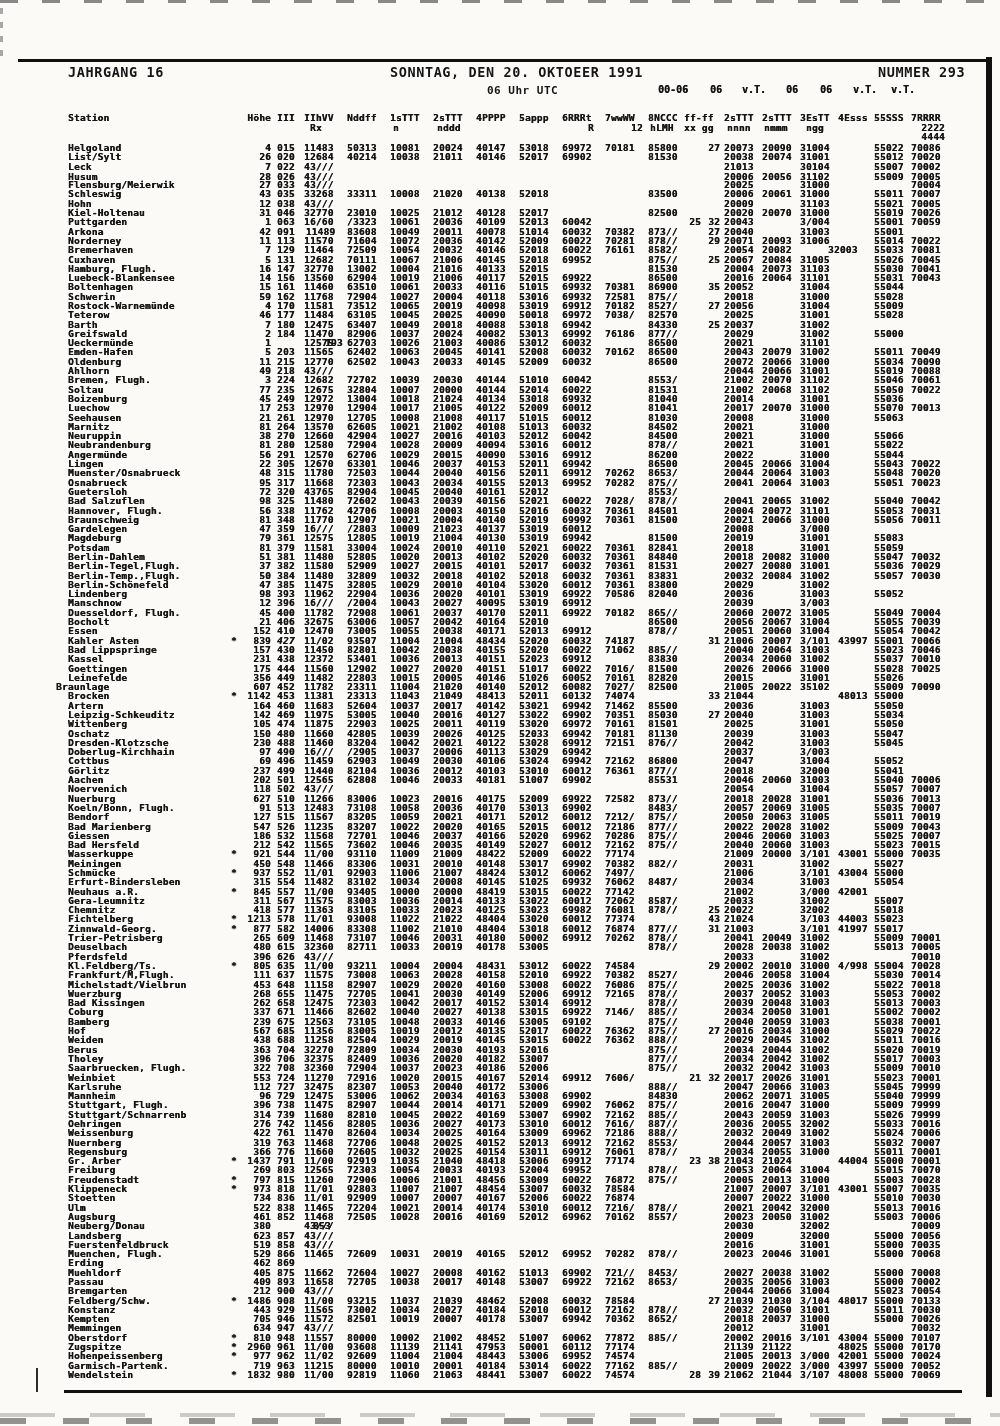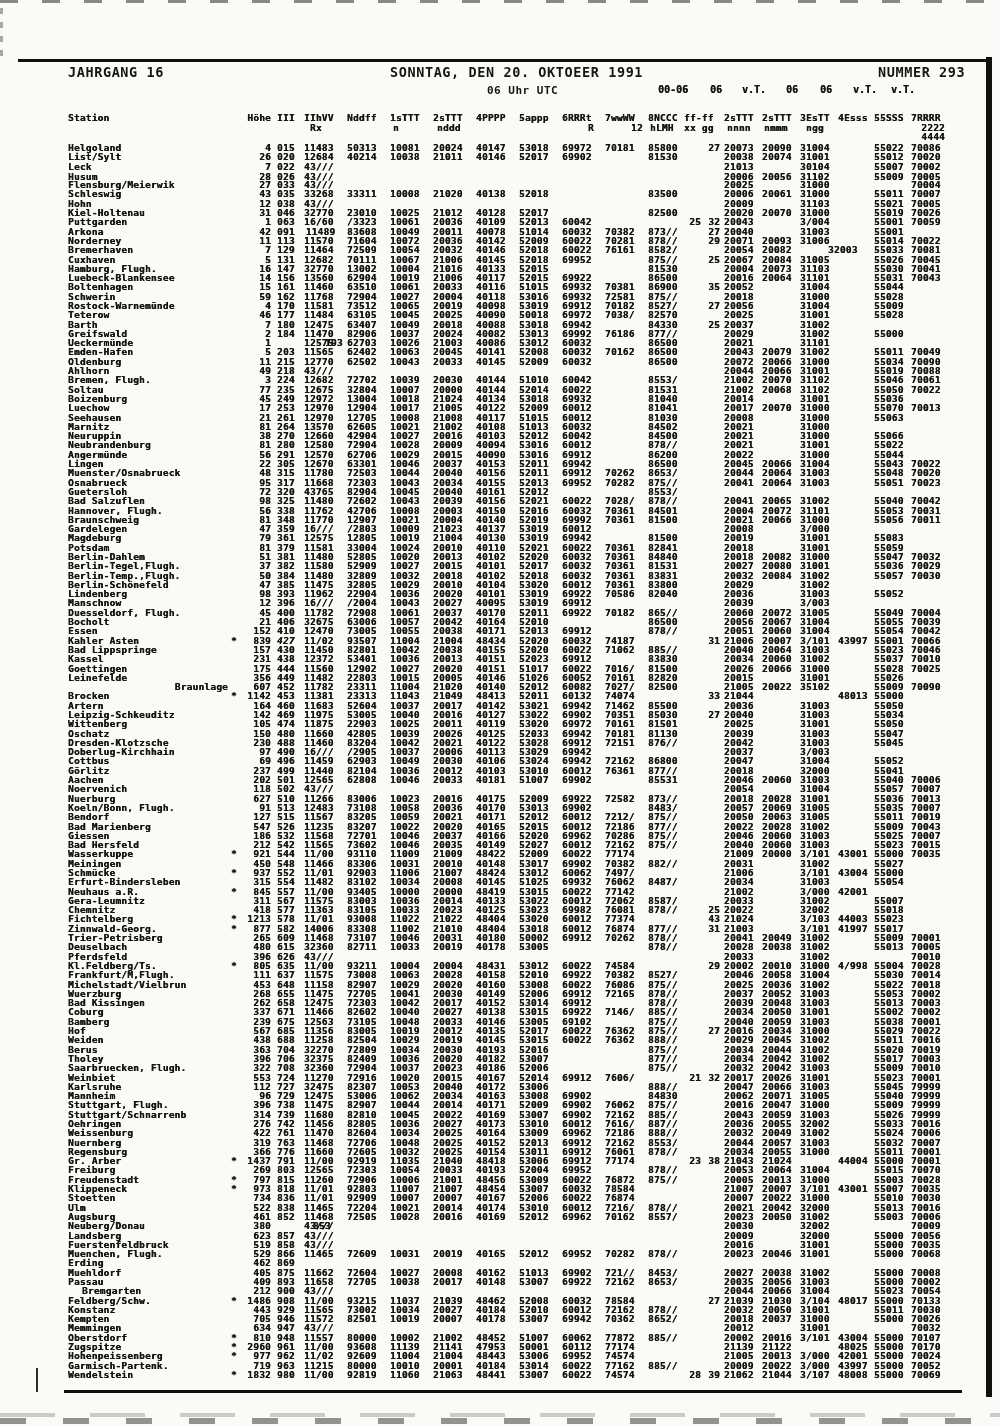--- a/index.html
+++ b/index.html
@@ -1074,21 +1074,21 @@
         <span class="cell al" style="left: 476px; width: 33px; position: absolute; display: inline-block;">40146</span>
         <span class="cell al" style="left: 519px; width: 33px; position: absolute; display: inline-block;">51026</span>
         <span class="cell al" style="left: 562px; width: 33px; position: absolute; display: inline-block;">60052</span>
         <span class="cell al" style="left: 605px; width: 33px; position: absolute; display: inline-block;">70161</span>
         <span class="cell al" style="left: 648px; width: 33px; position: absolute; display: inline-block;">82820</span>
         <span class="cell al" style="left: 724px; width: 34px; position: absolute; display: inline-block;">20015</span>
         <span class="cell al" style="left: 800px; width: 34px; position: absolute; display: inline-block;">31001</span>
         <span class="cell al" style="left: 874px; width: 34px; position: absolute; display: inline-block;">55026</span>
       </div>
       <div class="trow" style="top: 682.11px;">
-        <span class="cell al" style="left: 68px; width: 160px; position: absolute; display: inline-block; text-align: right;">Braunlage</span>
+        <span class="cell al" style="left: 56px; width: 160px; position: absolute; display: inline-block;">Braunlage</span>
         <span class="cell ar" style="left: 238px; width: 33px; position: absolute; display: inline-block;">607</span>
         <span class="cell al" style="left: 277px; width: 21px; position: absolute; display: inline-block;">452</span>
         <span class="cell al" style="left: 304px; width: 33px; position: absolute; display: inline-block;">11782</span>
         <span class="cell al" style="left: 347px; width: 33px; position: absolute; display: inline-block;">23311</span>
         <span class="cell al" style="left: 390px; width: 33px; position: absolute; display: inline-block;">11004</span>
         <span class="cell al" style="left: 433px; width: 33px; position: absolute; display: inline-block;">21020</span>
         <span class="cell al" style="left: 476px; width: 33px; position: absolute; display: inline-block;">40140</span>
         <span class="cell al" style="left: 519px; width: 33px; position: absolute; display: inline-block;">52012</span>
         <span class="cell al" style="left: 562px; width: 33px; position: absolute; display: inline-block;">60082</span>
         <span class="cell al" style="left: 605px; width: 33px; position: absolute; display: inline-block;">7027/</span>
@@ -2212,21 +2212,21 @@
         <span class="cell al" style="left: 562px; width: 33px; position: absolute; display: inline-block;">69922</span>
         <span class="cell al" style="left: 605px; width: 33px; position: absolute; display: inline-block;">72162</span>
         <span class="cell al" style="left: 648px; width: 33px; position: absolute; display: inline-block;">8653/</span>
         <span class="cell al" style="left: 724px; width: 34px; position: absolute; display: inline-block;">20035</span>
         <span class="cell al" style="left: 762px; width: 34px; position: absolute; display: inline-block;">20056</span>
         <span class="cell al" style="left: 800px; width: 34px; position: absolute; display: inline-block;">31003</span>
         <span class="cell al" style="left: 874px; width: 34px; position: absolute; display: inline-block;">55000</span>
         <span class="cell al" style="left: 911px; width: 34px; position: absolute; display: inline-block;">70002</span>
       </div>
       <div class="trow" style="top: 1286.29px;">
-        <span class="cell al" style="left: 82px; width: 160px; position: absolute; display: inline-block;">Bremgarten</span>
+        <span class="cell al" style="left: 68px; width: 160px; position: absolute; display: inline-block;">Bremgarten</span>
         <span class="cell ar" style="left: 238px; width: 33px; position: absolute; display: inline-block;">212</span>
         <span class="cell al" style="left: 277px; width: 21px; position: absolute; display: inline-block;">900</span>
         <span class="cell al" style="left: 304px; width: 33px; position: absolute; display: inline-block;">43///</span>
         <span class="cell al" style="left: 724px; width: 34px; position: absolute; display: inline-block;">20044</span>
         <span class="cell al" style="left: 762px; width: 34px; position: absolute; display: inline-block;">20066</span>
         <span class="cell al" style="left: 800px; width: 34px; position: absolute; display: inline-block;">31004</span>
         <span class="cell al" style="left: 874px; width: 34px; position: absolute; display: inline-block;">55023</span>
         <span class="cell al" style="left: 911px; width: 34px; position: absolute; display: inline-block;">70054</span>
       </div>
       <div class="trow" style="top: 1295.58px;">

